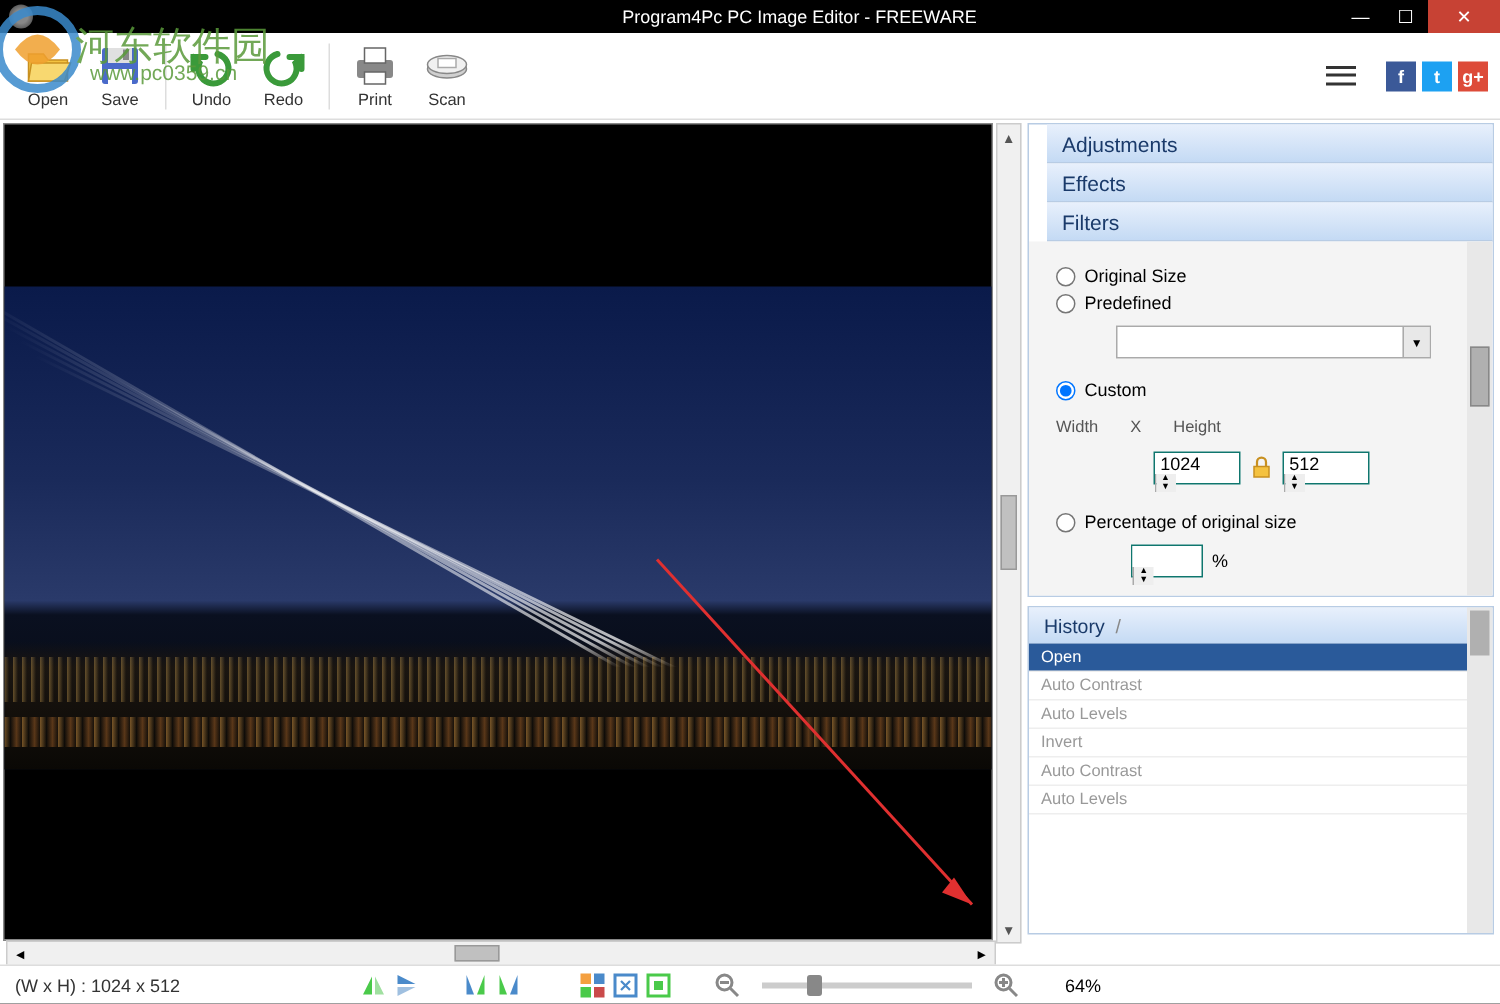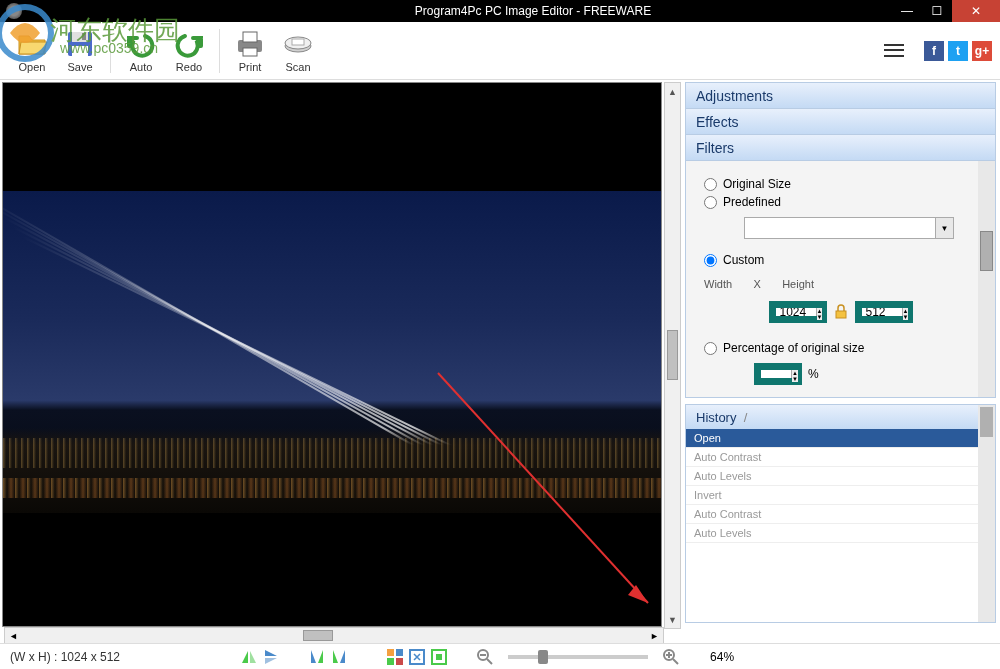--- a/index.html
+++ b/index.html
@@ -47,31 +47,31 @@
 .scroll-v .thumb { position: absolute; left: 2px; right: 2px; background: #c0c0c0; border: 1px solid #999; }
 
 .scroll-h { height: 17px; background: #f0f0f0; border: 1px solid #ccc; display: flex; margin: 0 2px; width: 660px; }
 .scroll-h .arrow-btn { width: 17px; display: flex; align-items: center; justify-content: center; font-size: 9px; }
 .scroll-h .track { flex: 1; position: relative; }
 .scroll-h .thumb { position: absolute; top: 2px; bottom: 2px; left: 45%; width: 30px; background: #c0c0c0; border: 1px solid #999; }
 
 .right-panels { flex: 1; padding: 2px 4px; display: flex; flex-direction: column; gap: 6px; }
 .accordion { border: 1px solid #b8cce4; }
 .acc-header { height: 26px; padding: 0 10px; display: flex; align-items: center; font-size: 14px; cursor: pointer; }
-.acc-blue { background: linear-gradient(to bottom, #e8f0fc 0%, #c4daf4 100%); border-bottom: 1px solid #b8cce4; color: #1a3a6a; }
+.acc-blue { background: linear-gradient(to bottom, #e8f0fc 0%, #c4daf4 100%); border-bottom: 1px solid #b8cce4; color: #1a3a6a; margin-left: 12px; }
 .acc-orange { background: linear-gradient(to bottom, #ffe4b8 0%, #ffc968 100%); color: #5a3a0a; }
 .acc-body { padding: 12px 18px; background: #f4f4f4; max-height: 260px; overflow-y: auto; position: relative; }
 .radio-row { display: flex; align-items: center; margin: 4px 0; }
 .radio-row input { margin-right: 6px; }
 .combo { margin: 8px 0 14px 40px; width: 210px; height: 22px; border: 1px solid #aaa; background: #fff; display: flex; }
 .combo-input { flex: 1; }
 .combo-btn { width: 18px; background: #e8e8e8; border-left: 1px solid #aaa; display: flex; align-items: center; justify-content: center; font-size: 8px; }
 .dims { display: flex; align-items: center; justify-content: center; gap: 6px; margin: 10px 0 18px 0; }
 .dim-label { font-size: 11px; color: #555; }
-.spinner { width: 58px; height: 22px; border: 7px solid #0f766e; background: #fff; display: flex; }
+.spinner { width: 58px; height: 22px; border: 1px solid #0f766e; background: #fff; display: flex; flex-direction: column; }
 .spinner input { width: 40px; border: none; padding: 0 4px; font-size: 12px; }
 .spinner .sp-btns { width: 14px; display: flex; flex-direction: column; border-left: 1px solid #aaa; }
 .spinner .sp-btns span { flex: 1; font-size: 6px; display: flex; align-items: center; justify-content: center; background: #eee; }
 .lock-icon { width: 16px; height: 16px; }
 .pct-row { display: flex; align-items: center; gap: 6px; margin: 8px 0 0 50px; }
 
 .acc-scroll { position: absolute; right: 0; top: 0; bottom: 0; width: 17px; background: #e8e8e8; }
 .acc-scroll .thumb2 { position: absolute; left: 2px; right: 2px; top: 70px; height: 40px; background: #b0b0b0; border: 1px solid #888; }
 
 .history-panel { border: 1px solid #b8cce4; flex: 1; display: flex; }
@@ -138,21 +138,21 @@
       </div>
     <div class="label">Save</div>
   </div>
   <div class="tool-sep"></div>
   <div class="tool-btn">
     <div class="icon">
         <svg width="32" height="32" viewBox="0 0 32 32">
           <path d="M20 8 A10 10 0 1 1 8 14 L4 10 M4 18 L4 10 L12 10" fill="none" stroke="#3a9a3a" stroke-width="4" stroke-linecap="round"></path>
         </svg>
       </div>
-    <div class="label">Auto</div>
+    <div class="label">Undo</div>
   </div>
   <div class="tool-btn">
     <div class="icon">
         <svg width="32" height="32" viewBox="0 0 32 32">
           <path d="M12 8 A10 10 0 1 0 24 14 L28 10 M28 18 L28 10 L20 10" fill="none" stroke="#3a9a3a" stroke-width="4" stroke-linecap="round"></path>
         </svg>
       </div>
     <div class="label">Redo</div>
   </div>
   <div class="tool-sep"></div>

